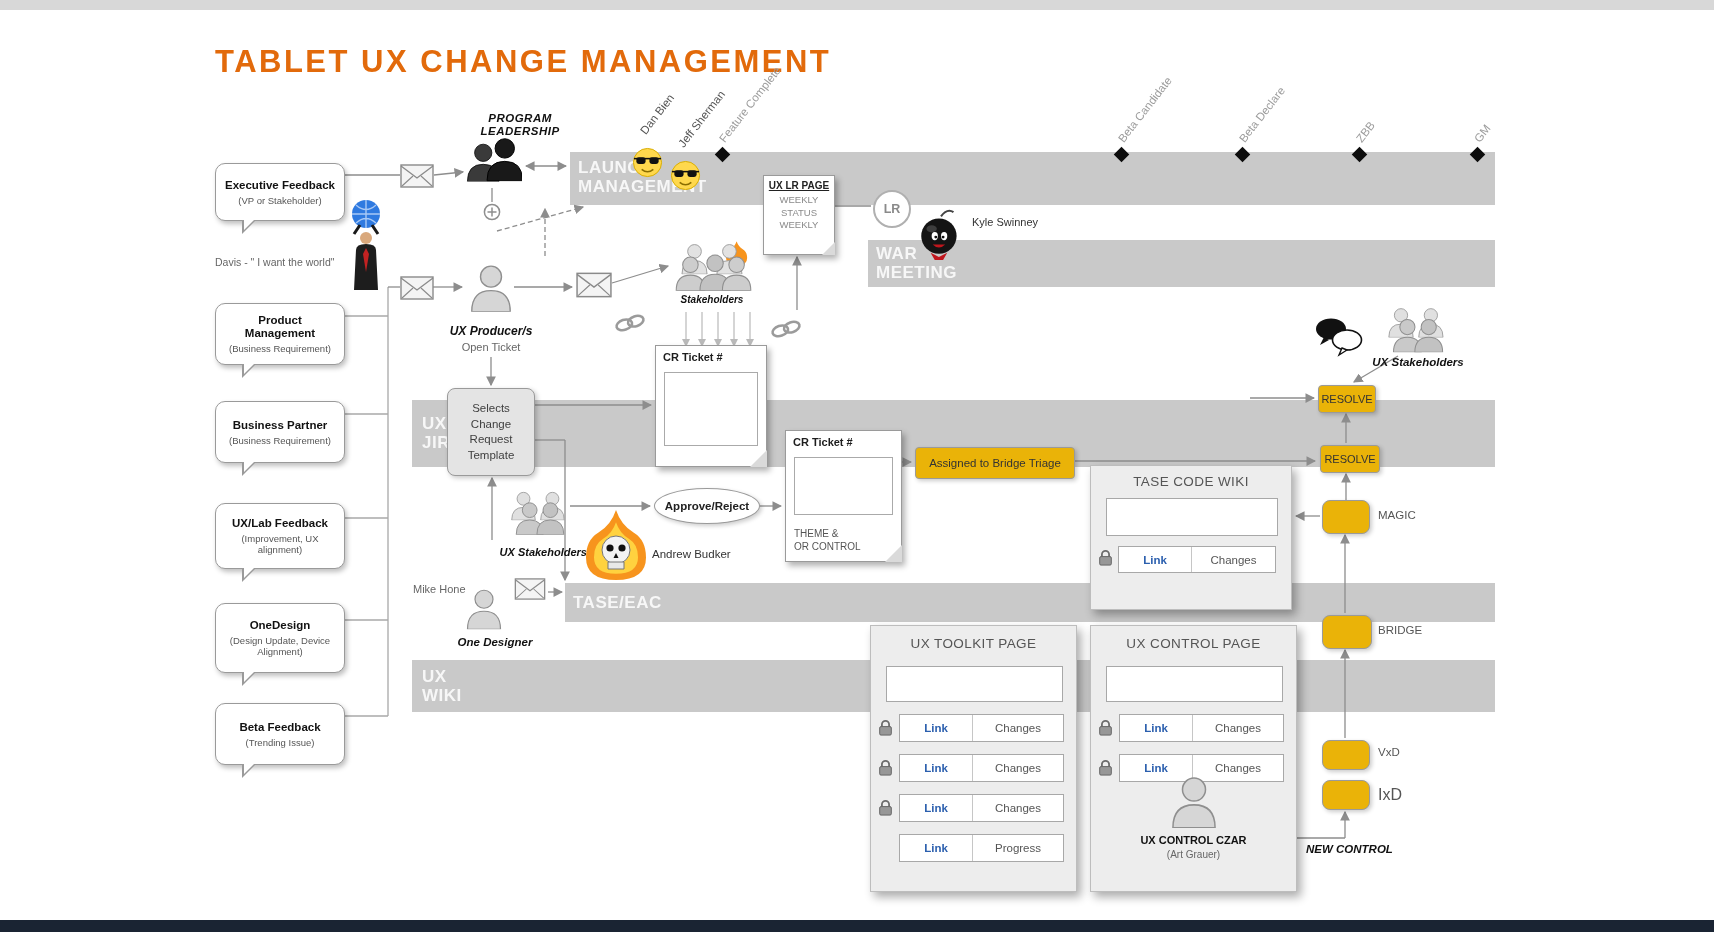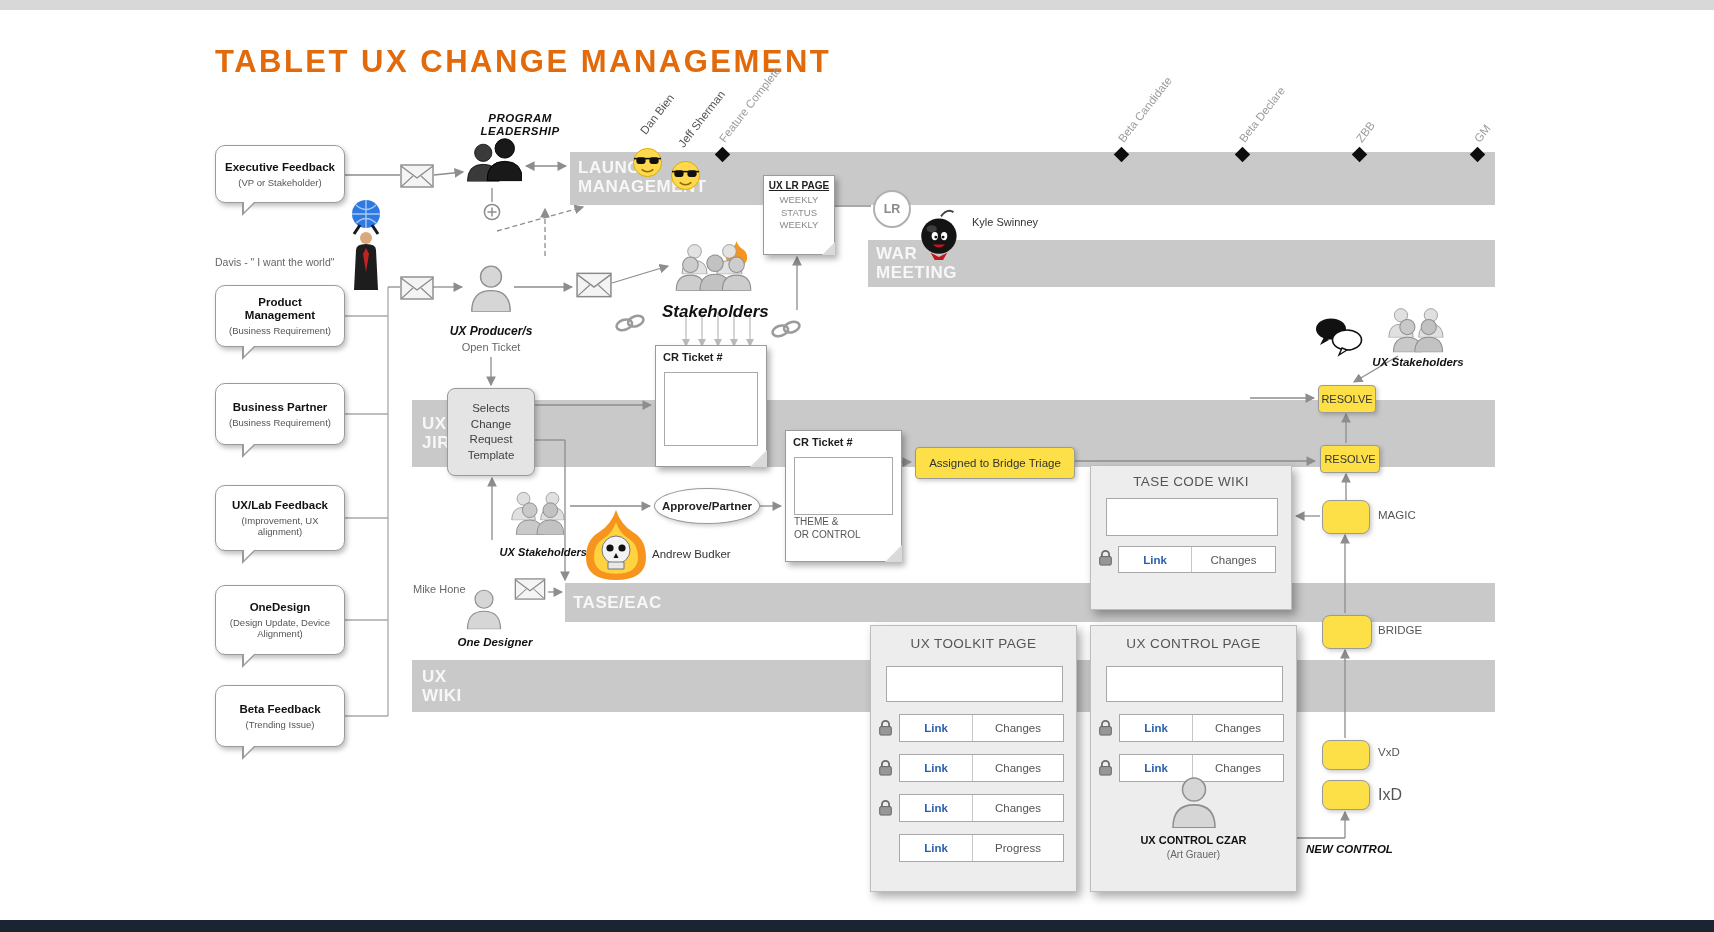--- a/index.html
+++ b/index.html
@@ -8,40 +8,40 @@
   .abs{position:absolute;}
   .top-strip{position:absolute;left:0;top:0;width:1714px;height:10px;background:#d8d8d8;}
   .bottom-bar{position:absolute;left:0;bottom:0;width:1714px;height:12px;background:#1a2433;}
   .main-title{position:absolute;color:#E26A0B;font-weight:bold;font-size:31px;letter-spacing:2.5px;white-space:nowrap;}
   .lane{position:absolute;background:#c9c9c9;}
   .lane-label{position:absolute;color:rgba(255,255,255,.85);font-weight:bold;font-size:17px;line-height:19px;letter-spacing:.5px;white-space:nowrap;}
   .wires{position:absolute;left:0;top:0;z-index:2;pointer-events:none;}
   .lane{z-index:1;} .el{z-index:3;}
   .bubble{position:absolute;z-index:3;background:#fff;border:1.6px solid #9a9a9a;border-radius:10px;
           box-shadow:2px 3px 5px rgba(0,0,0,.25);text-align:center;display:flex;flex-direction:column;
-          justify-content:center;padding:20px 6px;box-sizing:border-box;}
+          justify-content:center;padding:20px 6px;box-sizing:border-box;margin-top:18px;}
   .bubble::before{content:'';position:absolute;left:26px;bottom:-14px;width:0;height:0;
           border-style:solid;border-width:14px 14px 0 0;border-color:#9a9a9a transparent transparent transparent;}
   .bubble::after{content:'';position:absolute;left:28px;bottom:-10px;width:0;height:0;
           border-style:solid;border-width:11px 11px 0 0;border-color:#fff transparent transparent transparent;}
   .bubble-title{font-weight:bold;font-size:11.5px;color:#111;line-height:13px;}
   .bubble-sub{font-size:9.5px;color:#555;margin-top:3px;line-height:11px;}
   .note{position:absolute;z-index:4;background:#fff;border:1.4px solid #9a9a9a;box-shadow:3px 4px 6px rgba(0,0,0,.3);}
   .note-title{font-weight:bold;font-size:11px;color:#1d1d1d;padding:5px 7px 2px;}
   .inner-box{position:absolute;background:#fff;border:1.2px solid #aaa;}
   .fold{position:absolute;right:-1px;bottom:-1px;width:0;height:0;
         border-bottom:17px solid #dadada;border-left:17px solid transparent;}
   .panel{position:absolute;z-index:4;background:#ededed;border:1px solid #bdbdbd;box-shadow:4px 5px 9px rgba(0,0,0,.33);}
   .panel-title{font-size:13.5px;color:#555;text-align:center;padding-top:10px;letter-spacing:.4px;}
   .wbox{position:absolute;background:#fff;border:1.2px solid #a8a8a8;}
   .rowbox{position:absolute;background:#fff;border:1.2px solid #a8a8a8;display:flex;align-items:center;box-sizing:border-box;}
   .cell-link{width:72px;text-align:center;font-weight:bold;font-size:11.5px;color:#2B5FAE;}
   .sep{width:1px;align-self:stretch;background:#c6c6c6;}
   .cell-right{flex:1;text-align:center;font-size:11.5px;color:#555;}
-  .pill{position:absolute;z-index:4;background:#fde047;border:1.4px solid #9a9a9a;border-radius:4px;
+  .pill{position:absolute;z-index:4;background:#eab308;border:1.4px solid #9a9a9a;border-radius:4px;
         box-shadow:2px 2px 4px rgba(0,0,0,.2);display:flex;align-items:center;justify-content:center;
         font-size:11.5px;color:#333;}
   .round{border-radius:8px;}
   .ellipse{position:absolute;z-index:4;background:#fff;border:1.5px solid #999;border-radius:50%;
         box-shadow:2px 2px 4px rgba(0,0,0,.2);display:flex;align-items:center;justify-content:center;
         font-weight:bold;font-size:11.5px;color:#222;}
   .lr{position:absolute;z-index:4;background:#fff;border:2px solid #b0b0b0;border-radius:50%;
         display:flex;align-items:center;justify-content:center;color:#8a8a8a;font-weight:bold;font-size:12.5px;}
   .selects{position:absolute;z-index:4;background:#e4e4e4;border:1.6px solid #9a9a9a;border-radius:8px;
         box-shadow:2px 2px 5px rgba(0,0,0,.22);display:flex;flex-direction:column;justify-content:center;
@@ -239,21 +239,21 @@
   <div class="lbl g c el" style="left:441px;top:341px;width:100px;">Open Ticket</div>
 
   <svg class="abs el" style="left:674px;top:240px;" width="78" height="52" viewBox="0 0 76 48">
     <use href="#flame" x="50" y="0" width="22" height="24" fill="#f7941d"></use>
     <use href="#bust" x="6" y="2" width="28" height="30" fill="#e2e2e2" stroke="#9a9a9a" stroke-width="0.8"></use>
     <use href="#bust" x="40" y="2" width="28" height="30" fill="#e2e2e2" stroke="#9a9a9a" stroke-width="0.8"></use>
     <use href="#bust" x="0" y="14" width="32" height="34" fill="#cdcdcd" stroke="#8f8f8f" stroke-width="0.8"></use>
     <use href="#bust" x="23" y="12" width="34" height="36" fill="#c2c2c2" stroke="#8f8f8f" stroke-width="0.8"></use>
     <use href="#bust" x="45" y="14" width="32" height="34" fill="#cdcdcd" stroke="#8f8f8f" stroke-width="0.8"></use>
   </svg>
-  <div class="lbl b c el" style="left:662px;top:302px;width:100px;font-size:17px;">Stakeholders</div>
+  <div class="lbl b c el" style="left:662px;top:294px;width:100px;font-size:10px;">Stakeholders</div>
 
   <svg class="abs el" style="left:614px;top:312px;" width="32" height="22" viewBox="0 0 32 22">
     <g transform="rotate(-18 16 11)" fill="none" stroke="#9b9b9b" stroke-width="2.6">
         <ellipse cx="10" cy="11" rx="8" ry="5"></ellipse>
         <ellipse cx="22" cy="11" rx="8" ry="5"></ellipse>
       </g>
   </svg>
   <svg class="abs el" style="left:770px;top:318px;" width="32" height="22" viewBox="0 0 32 22">
     <g transform="rotate(-18 16 11)" fill="none" stroke="#9b9b9b" stroke-width="2.6">
         <ellipse cx="10" cy="11" rx="8" ry="5"></ellipse>
@@ -313,37 +313,37 @@
   <div class="lbl el" style="left:972px;top:216px;">Kyle Swinney</div>
 
   <div class="note" style="left:655px;top:345px;width:110px;height:120px;">
     <div class="note-title">CR Ticket #</div>
     <div class="inner-box" style="left:8px;top:26px;width:92px;height:72px;"></div>
     <div class="fold"></div>
   </div>
   <div class="note" style="left:785px;top:430px;width:115px;height:130px;">
     <div class="note-title">CR Ticket #</div>
     <div class="inner-box" style="left:8px;top:26px;width:97px;height:56px;"></div>
-    <div style="position:absolute;left:8px;top:84px;font-size:10px;color:#555;line-height:13px;">
+    <div style="position:absolute;left:8px;top:96px;font-size:10px;color:#555;line-height:13px;">
       <div>THEME &amp;</div>
         <div>OR CONTROL</div>
     </div>
     <div class="fold"></div>
   </div>
 
   <div class="selects" style="left:447px;top:388px;width:86px;height:86px;">
     <div>Selects</div>
       <div>Change</div>
     <div>Request</div>
       <div>Template</div>
   </div>
 
   <div class="pill" style="left:915px;top:447px;width:158px;height:30px;">Assigned to Bridge Triage</div>
 
-  <div class="ellipse" style="left:654px;top:488px;width:104px;height:34px;">Approve/Partner</div>
+  <div class="ellipse" style="left:654px;top:488px;width:104px;height:34px;">Approve/Reject</div>
 
   <svg class="abs el" style="left:508px;top:490px;" width="62" height="48" viewBox="0 0 60 44">
     <use href="#bust" x="2" y="0" width="26" height="28" fill="#e0e0e0" stroke="#9a9a9a" stroke-width="0.8"></use>
     <use href="#bust" x="30" y="0" width="26" height="28" fill="#e0e0e0" stroke="#9a9a9a" stroke-width="0.8"></use>
     <use href="#bust" x="6" y="10" width="30" height="32" fill="#c9c9c9" stroke="#8f8f8f" stroke-width="0.8"></use>
     <use href="#bust" x="26" y="10" width="30" height="32" fill="#c2c2c2" stroke="#8f8f8f" stroke-width="0.8"></use>
   </svg>
   <div class="lbl b c el" style="left:488px;top:546px;width:120px;font-size:11px;">UX Stakeholders +</div>
   <svg class="abs el" style="left:586px;top:510px;" width="60" height="70" viewBox="0 0 60 70">
     <use href="#flame" width="60" height="70" fill="#f7941d"></use>

